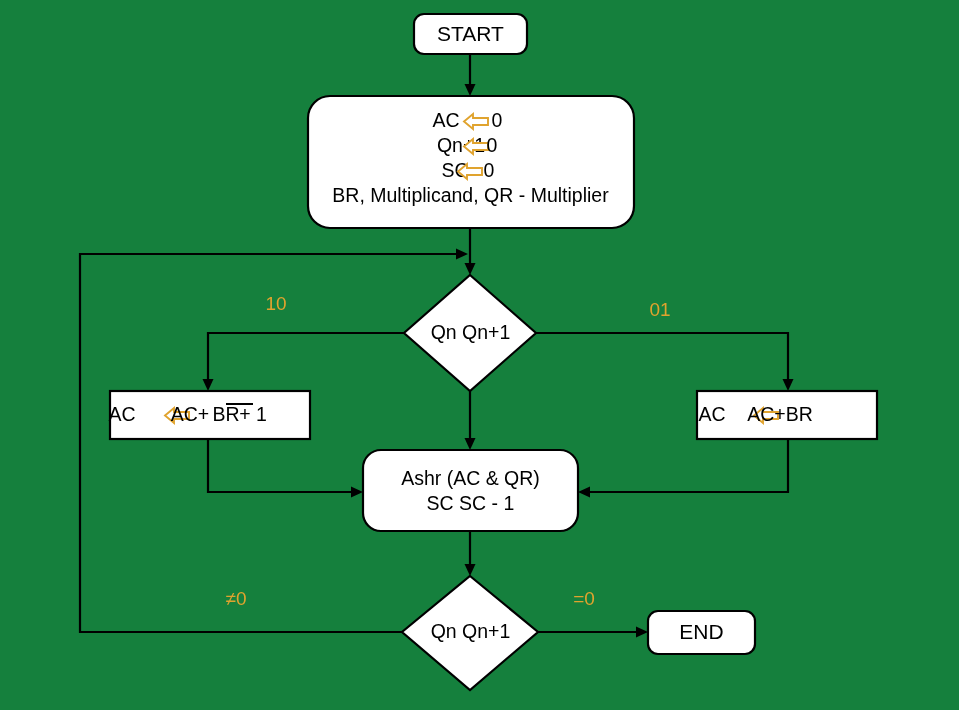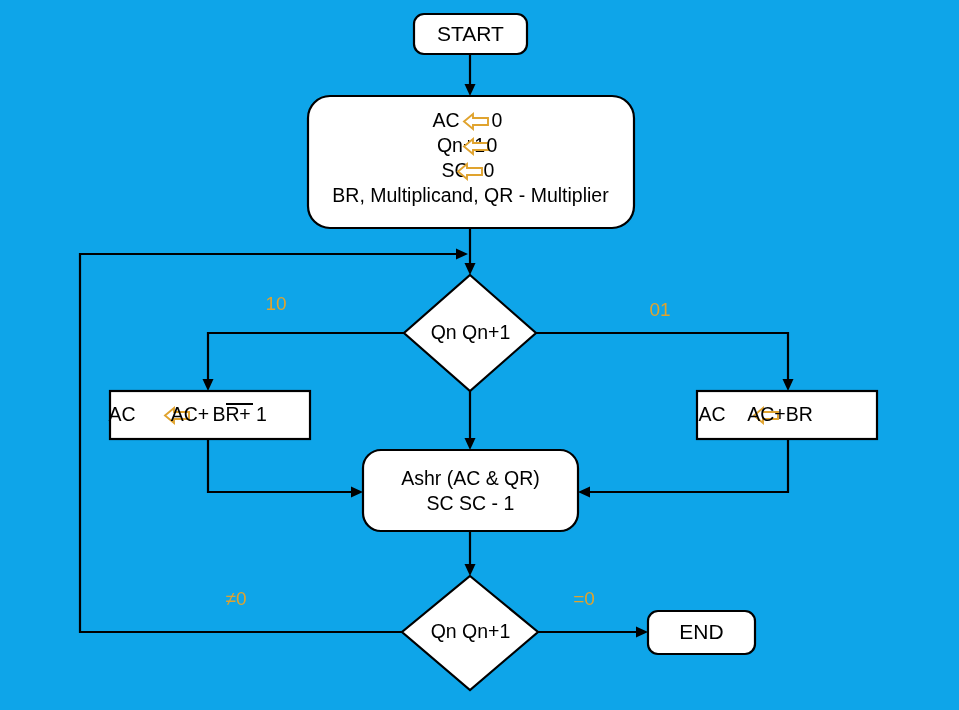--- a/index.html
+++ b/index.html
@@ -11,21 +11,21 @@
   body {
     width: 959px;
     height: 710px;
     overflow: hidden;
     font-family: "Liberation Sans", sans-serif;
   }
   #flow-root {
     position: relative;
     width: 959px;
     height: 710px;
-    background: #0ea5e9;
+    background: #15803d;
   }
   svg#flow-svg {
     display: block;
     width: 959px;
     height: 710px;
   }
   .node-shape {
     fill: #ffffff;
     stroke: #000000;
     stroke-width: 2.2;

